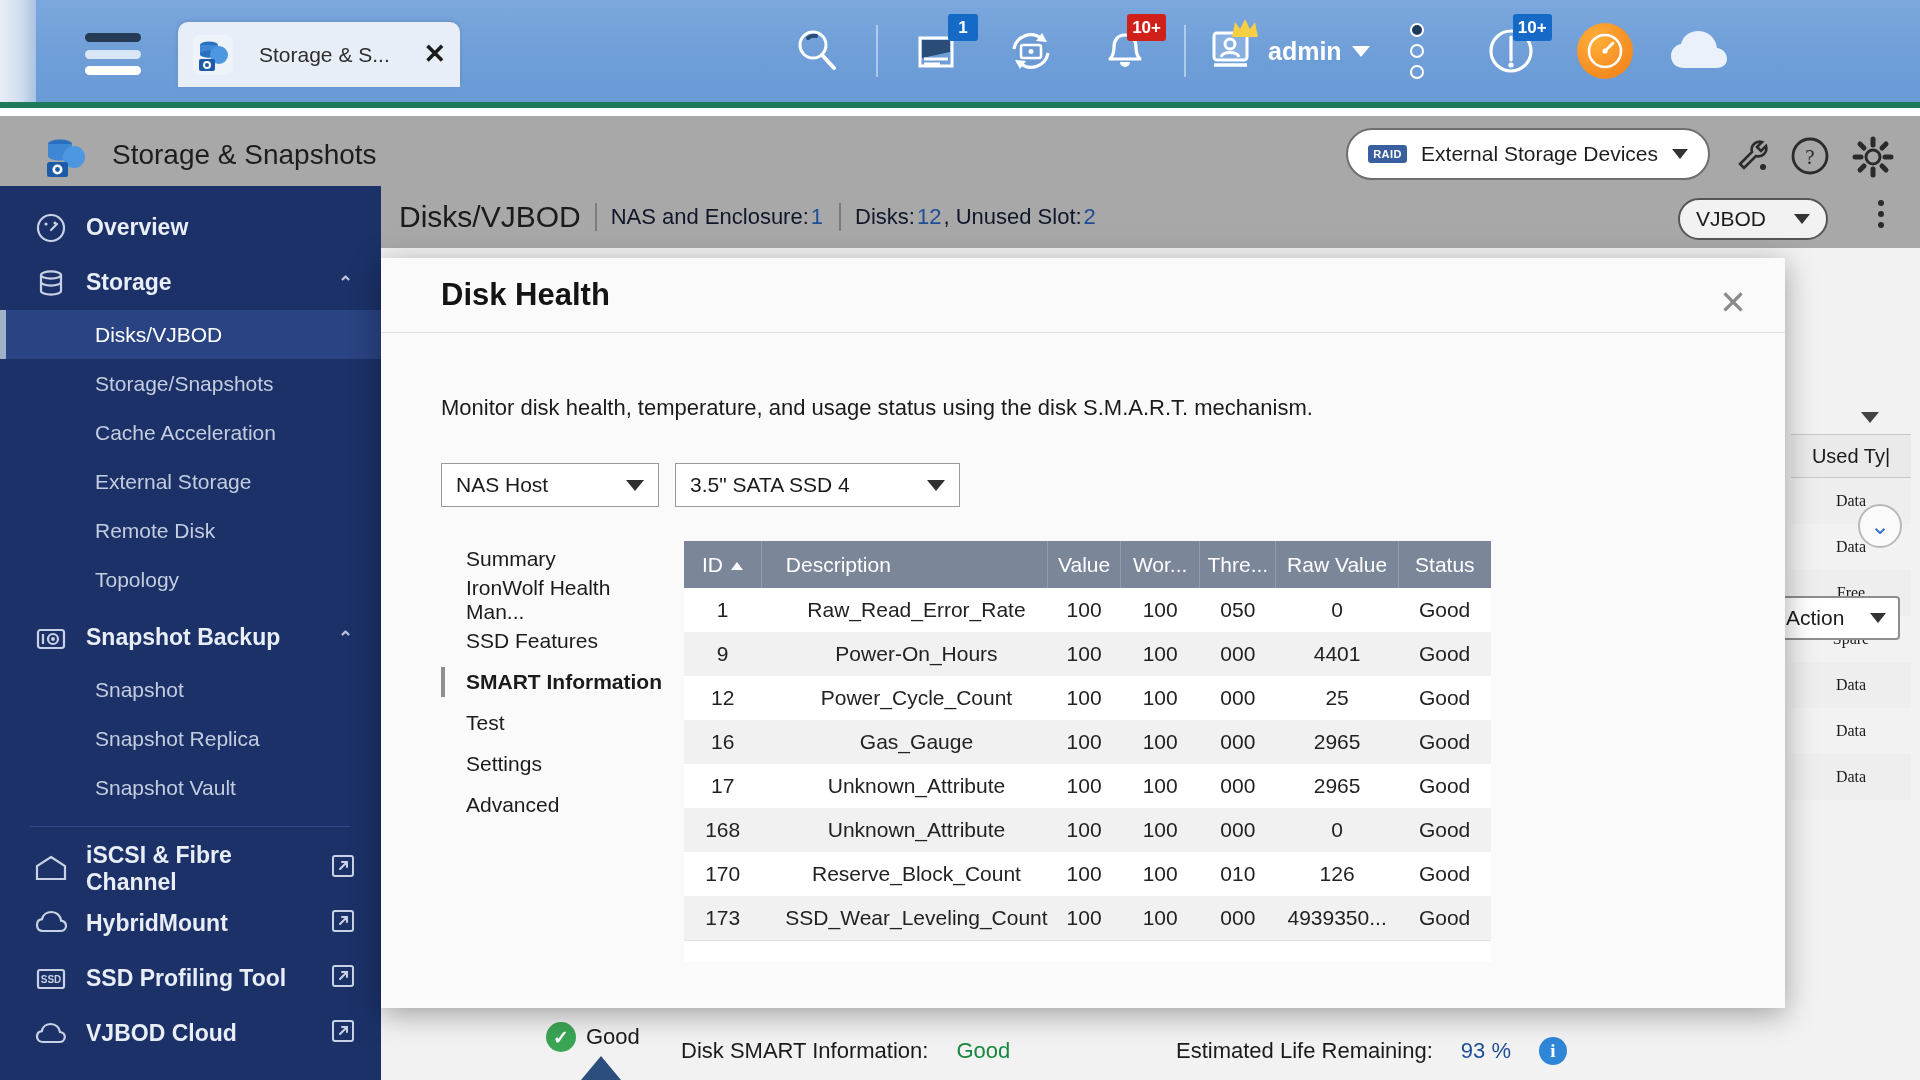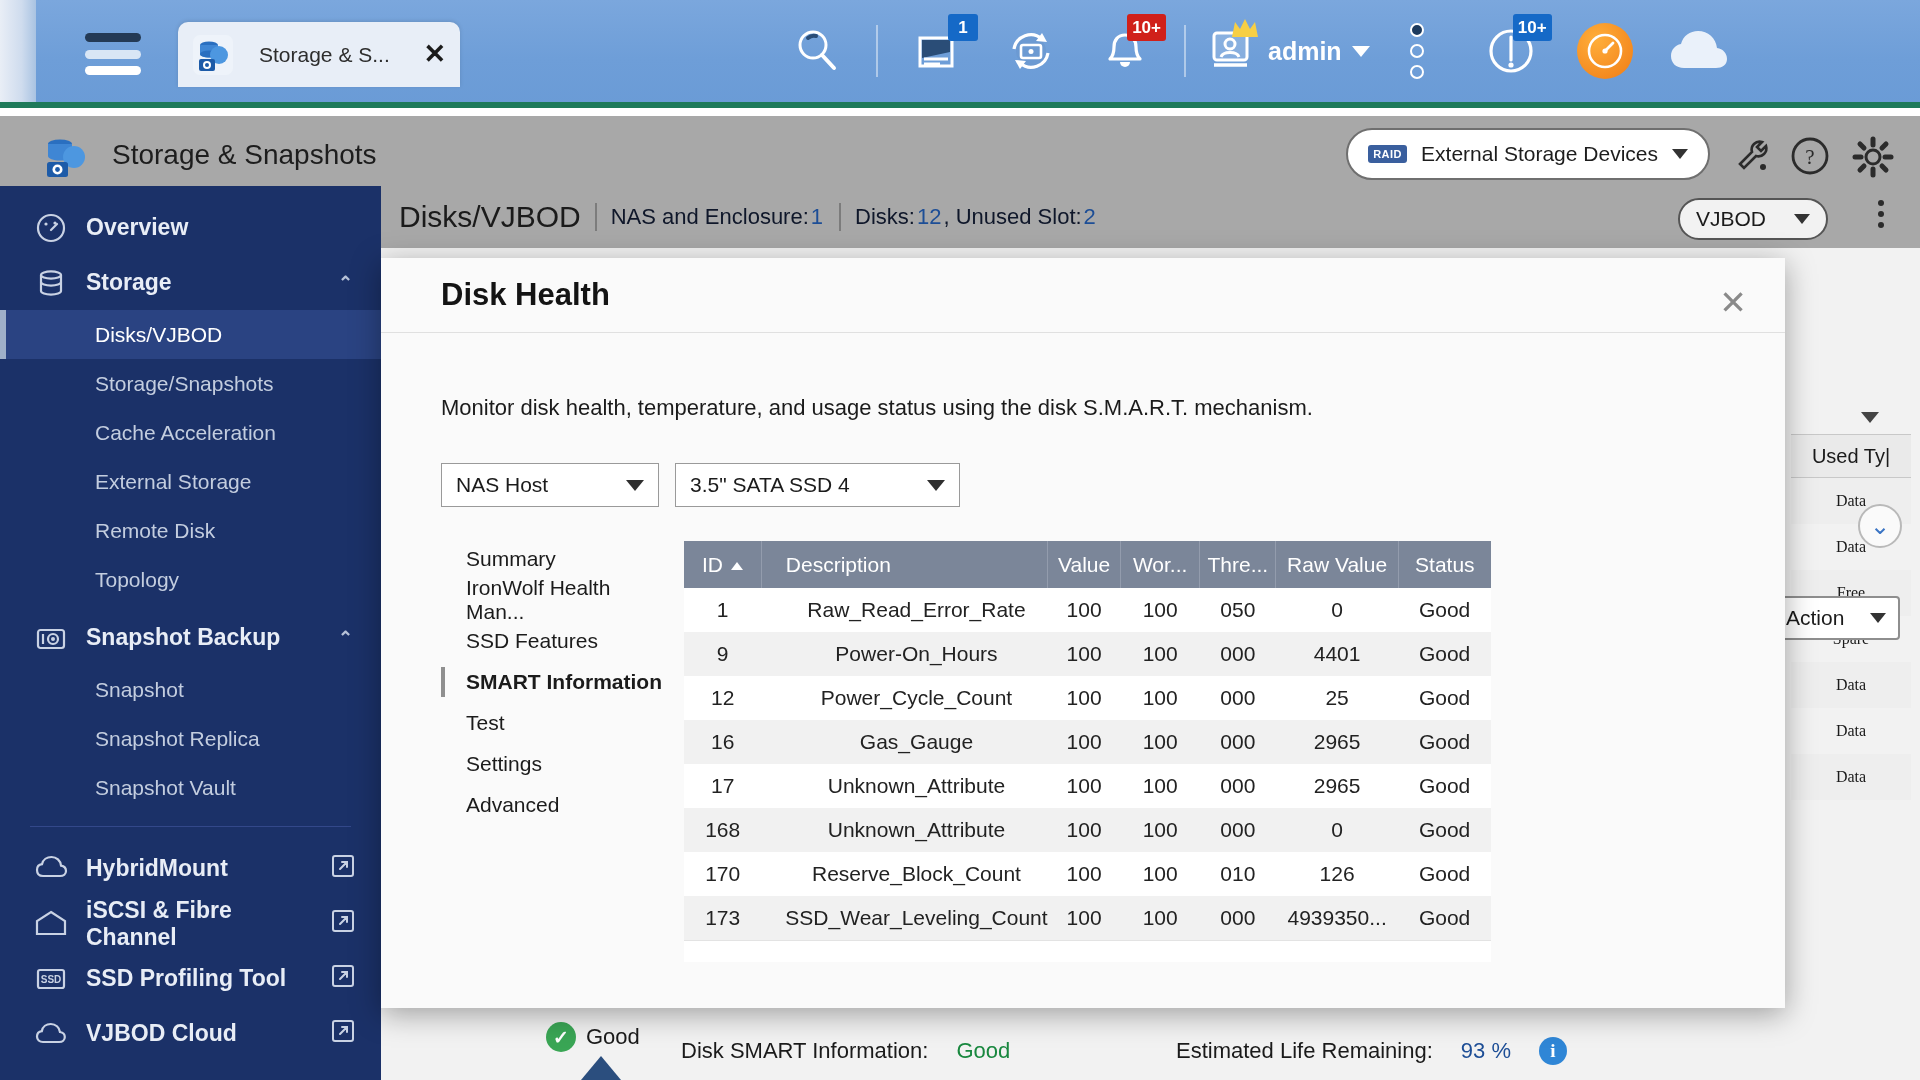--- a/index.html
+++ b/index.html
@@ -517,39 +517,39 @@
     </div>
     <div class="side-sub">
       <span>Snapshot Vault</span>
     </div>
 
     <div class="side-div"></div>
 
     <div class="side-item top">
       <span class="side-ico">
         <svg width="34" height="34" viewBox="0 0 34 34">
-          <path d="M9 24c-4 0-6-2.4-6-6 0-3 2-5.4 5-5.8C9 7.6 13 5 17.5 5c5 0 9 3.6 9.5 8.6 3 .5 5 2.6 5 5.4 0 3-2.4 5-6 5z" fill="none" stroke="#c9d2e4" stroke-width="2.2"></path>
-        </svg>
-      </span>
-      <span>HybridMount</span>
+          <polygon points="17,5 31,14 31,27 3,27 3,14" fill="none" stroke="#c9d2e4" stroke-width="2.2"></polygon>
+        </svg>
+      </span>
+      <span>iSCSI &amp; Fibre Channel</span>
       <span class="side-ext">
         <svg width="24" height="24" viewBox="0 0 24 24">
           <rect x="2" y="2" width="20" height="20" rx="2" fill="none" stroke="#c9d2e4" stroke-width="2"></rect>
           <path d="M9 15L16 8M11 8h5v5" fill="none" stroke="#c9d2e4" stroke-width="2" stroke-linecap="round"></path>
         </svg>
       </span>
     </div>
 
     <div class="side-item top">
       <span class="side-ico">
         <svg width="34" height="34" viewBox="0 0 34 34">
-          <polygon points="17,5 31,14 31,27 3,27 3,14" fill="none" stroke="#c9d2e4" stroke-width="2.2"></polygon>
-        </svg>
-      </span>
-      <span>iSCSI &amp; Fibre Channel</span>
+          <path d="M9 24c-4 0-6-2.4-6-6 0-3 2-5.4 5-5.8C9 7.6 13 5 17.5 5c5 0 9 3.6 9.5 8.6 3 .5 5 2.6 5 5.4 0 3-2.4 5-6 5z" fill="none" stroke="#c9d2e4" stroke-width="2.2"></path>
+        </svg>
+      </span>
+      <span>HybridMount</span>
       <span class="side-ext">
         <svg width="24" height="24" viewBox="0 0 24 24">
           <rect x="2" y="2" width="20" height="20" rx="2" fill="none" stroke="#c9d2e4" stroke-width="2"></rect>
           <path d="M9 15L16 8M11 8h5v5" fill="none" stroke="#c9d2e4" stroke-width="2" stroke-linecap="round"></path>
         </svg>
       </span>
     </div>
 
     <div class="side-item top">
       <span class="side-ico">

